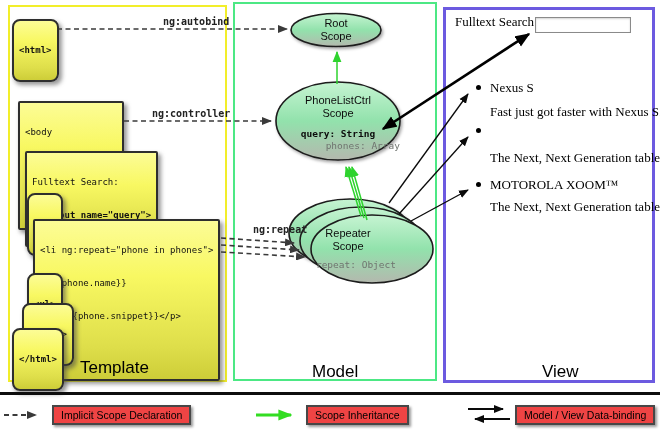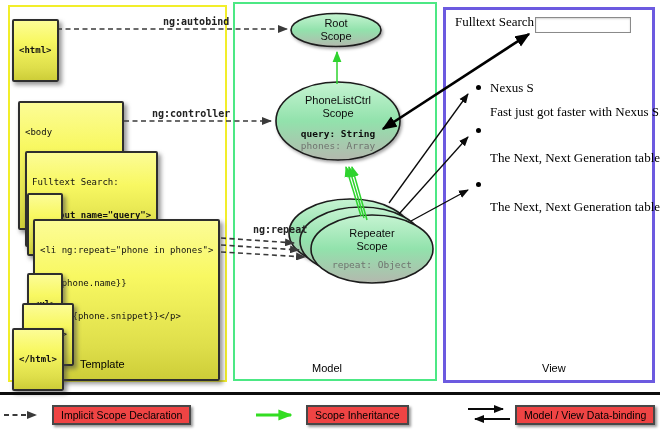--- a/index.html
+++ b/index.html
@@ -2,36 +2,36 @@
 <html><head>
 <meta charset="utf-8">
 <style>
   html,body{margin:0;padding:0;background:#fff;}
   #stage{position:relative;width:660px;height:435px;background:#fff;overflow:hidden;
          font-family:"Liberation Sans",sans-serif;}
   .col{position:absolute;box-sizing:border-box;z-index:1;background:transparent;}
   #col-template{left:8px;top:5px;width:219px;height:377px;border:2px solid #f2ee2a;}
   #col-model{left:233px;top:2px;width:204px;height:379px;border:2px solid #4ce884;}
   #col-view{left:443px;top:7px;width:212px;height:376px;border:3px solid #6c5ae0;}
-  .col-label{position:absolute;z-index:3;font-size:11px;color:#000;}
+  .col-label{position:absolute;z-index:3;font-size:17px;color:#000;}
   svg#wires{position:absolute;left:0;top:0;z-index:2;pointer-events:none;}
   .code-box{position:absolute;z-index:3;
     background:linear-gradient(180deg,#fcfc96 0%,#f8f862 35%,#dede4a 80%,#cdcd38 100%);
     border:2px solid #2e2e2e;border-radius:2px;
     box-shadow:2.5px 3px 4px rgba(70,70,70,.55);
     font:9px/1.22 "DejaVu Sans Mono",monospace;color:#111;
     padding:2px 5px;white-space:pre;}
-  .code-box.bold{font-weight:bold;}
+  .code-box.bold{font-weight:bold;border-radius:8px;}
   .code-box .b{font-weight:bold;}
   .ng-label{position:absolute;z-index:3;font:bold 10px "DejaVu Sans Mono",monospace;color:#222;margin-left:16px;}
   .scope-text{position:absolute;z-index:3;text-align:center;
     font:11px/1.18 "Liberation Sans",sans-serif;color:#0d0d0d;}
   .scope-mono{font:9.5px/1.3 "DejaVu Sans Mono",monospace;}
   .scope-mono.bold{font-weight:bold;}
-  .scope-mono.gray{color:#6f746f;}
+  .scope-mono.gray{color:#6f746f;text-align:right;}
   .serif{position:absolute;z-index:3;font-family:"Liberation Serif",serif;
     font-size:13px;color:#000;white-space:nowrap;}
   .bullet{position:absolute;z-index:3;width:5px;height:5px;border-radius:50%;background:#000;}
   #search-input{position:absolute;z-index:3;left:535px;top:17px;width:90px;height:14px;
     border:1px solid #8a8a8a;background:#fff;box-shadow:inset 0 1px 2px rgba(0,0,0,.18);
     font:11px "Liberation Serif",serif;padding:0 2px;box-sizing:content-box;}
   #separator{position:absolute;z-index:3;left:0;top:392px;width:660px;height:3px;background:#0d0d0d;}
   .legend-box{position:absolute;z-index:3;top:405px;background:#ef4444;border:2px solid #474747;
     box-shadow:1.5px 2px 2.5px rgba(0,0,0,.4);font:10.5px "Liberation Sans",sans-serif;
     color:#000;padding:2px 7px;white-space:nowrap;}
@@ -158,37 +158,38 @@
     <div>Scope</div>
   </div>
 
   <div class="scope-text" style="left:276px;top:94px;width:124px;">
     <div>PhoneListCtrl</div>
     <div>Scope</div>
     <div class="scope-mono bold" style="margin-top:8px;">query: String</div>
     <div class="scope-mono gray">phones: Array</div>
   </div>
 
-  <div class="scope-text" style="left:324px;top:227px;width:96px;">
+  <div class="scope-text" style="left:300px;top:227px;width:96px;">
     <div>Repeater</div>
     <div>Scope</div>
     <div class="scope-mono gray" style="margin-top:6px;">repeat: Object</div>
   </div>
 
   <div class="serif" style="left:455px;top:14px;">Fulltext Search:</div>
   <input id="search-input" type="text" value="" style="">
 
   <div class="bullet" style="left:476px;top:85px;"></div>
   <div class="serif" style="left:490px;top:80px;">Nexus S</div>
   <div class="serif" style="left:490px;top:104px;">Fast just got faster with Nexus S.</div>
 
   <div class="bullet" style="left:476px;top:128px;"></div>
   <div class="serif" style="left:490px;top:150px;">The Next, Next Generation tablet.</div>
 
   <div class="bullet" style="left:476px;top:182px;"></div>
+  <div class="serif" style="left:490px;top:177px;">MOTOROLA XOOM™</div>
   <div class="serif" style="left:490px;top:199px;">The Next, Next Generation tablet.</div>
 
   <div class="col-label" style="left:80px;top:358px;">Template</div>
   <div class="col-label" style="left:312px;top:362px;">Model</div>
   <div class="col-label" style="left:542px;top:362px;">View</div>
 
   <div id="separator"></div>
   <div class="legend-box" style="left:52px;">Implicit Scope Declaration</div>
   <div class="legend-box" style="left:306px;">Scope Inheritance</div>
   <div class="legend-box" style="left:515px;">Model / View Data-binding</div>

